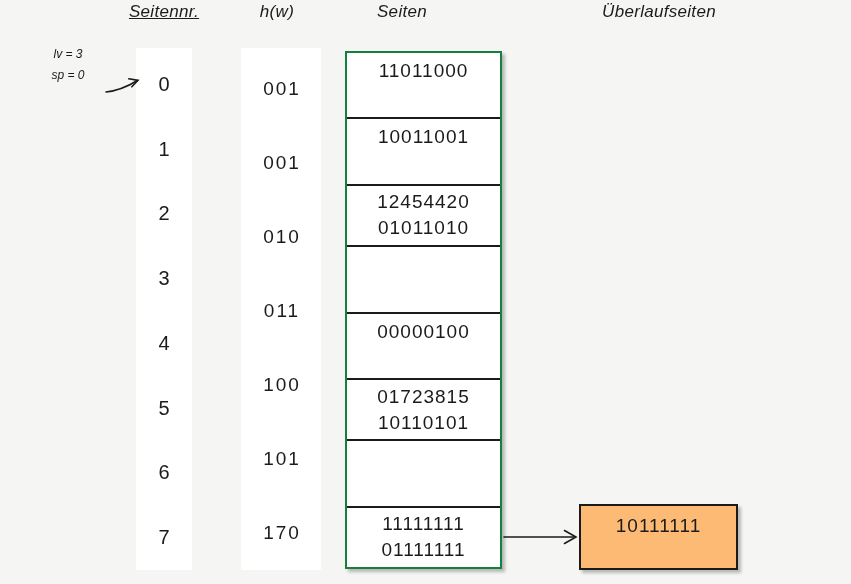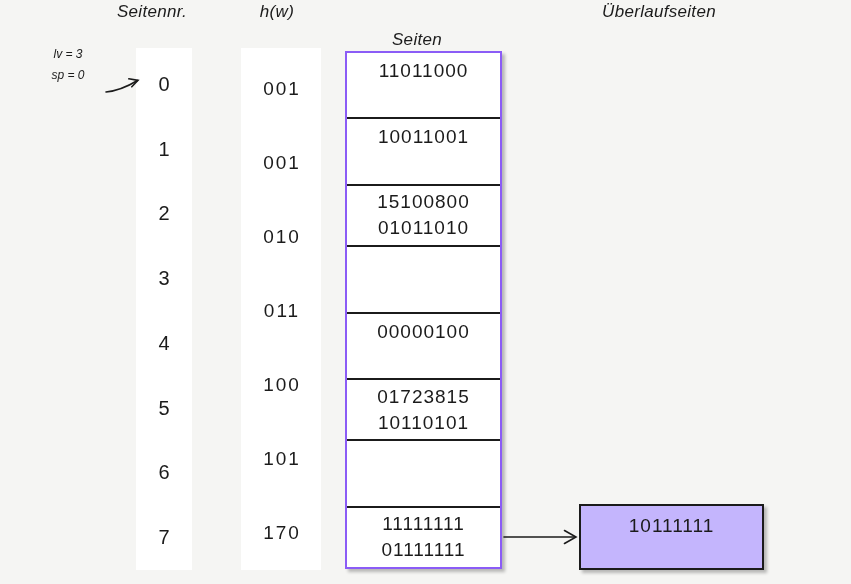--- a/index.html
+++ b/index.html
@@ -16,23 +16,23 @@
   .col-header {
     position: absolute;
     top: 2px;
     width: 160px;
     text-align: center;
     font-style: italic;
     font-size: 17px;
     font-weight: 500;
     letter-spacing: 0.3px;
   }
-  .hdr-seitennr  { left: 72px;  }
+  .hdr-seitennr  { left: 84px; text-decoration: underline;  }
   .hdr-hw        { left: 197px; }
-  .hdr-seiten    { left: 337px; margin-top: 28px; }
+  .hdr-seiten    { left: 322px; }
   .hdr-ueberlauf { left: 579px; }
 
   
   .annotation {
     position: absolute;
     left: 30px; top: 44px; width: 76px;
     text-align: center;
     font-style: italic;
     font-size: 12px;
     line-height: 21px;
@@ -60,21 +60,21 @@
   .strip-pages .slot { font-size: 20px; }
   .strip-hash  .slot { font-size: 19px; letter-spacing: 2px; text-indent: 2px; }
 
   
   .bucket-stack {
     position: absolute;
     left: 345px; top: 51px;
     width: 157px; height: 518px;
     box-sizing: border-box;
     background: #ffffff;
-    border: 2px solid #8b5cf6;
+    border: 2px solid #15803d;
     box-shadow: 3px 3px 3px rgba(0,0,0,0.25);
     display: flex;
     flex-direction: column;
   }
   .bucket-cell {
     flex: 1;
     border-bottom: 2px solid #1b1b1b;
     display: flex;
     flex-direction: column;
     align-items: center;
@@ -84,23 +84,23 @@
     box-sizing: border-box;
   }
   .bucket-cell:last-child { border-bottom: none; }
   .bucket-cell.one { justify-content: flex-start; padding-top: 5px; }
   .bucket-cell.two { justify-content: center; }
 
   
   .overflow-box {
     position: absolute;
     left: 579px; top: 504px;
-    width: 185px; height: 66px;
-    box-sizing: border-box;
-    background: #c4b5fd;
+    width: 159px; height: 66px;
+    box-sizing: border-box;
+    background: #fdba74;
     border: 2px solid #1b1b1b;
     box-shadow: 3px 3px 3px rgba(0,0,0,0.25);
     display: flex;
     flex-direction: column;
     align-items: center;
     padding-top: 7px;
     font-size: 19px;
     letter-spacing: 1px;
     line-height: 26px;
   }
@@ -152,21 +152,21 @@
   <div class="bucket-stack">
     <div class="bucket-cell one">
       <span>11011000</span>
       <span></span>
     </div>
     <div class="bucket-cell one">
       <span>10011001</span>
       <span></span>
     </div>
     <div class="bucket-cell two">
-      <span>15100800</span>
+      <span>12454420</span>
       <span>01011010</span>
     </div>
     <div class="bucket-cell one">
       <span></span>
       <span></span>
     </div>
     <div class="bucket-cell one">
       <span>00000100</span>
       <span></span>
     </div>

